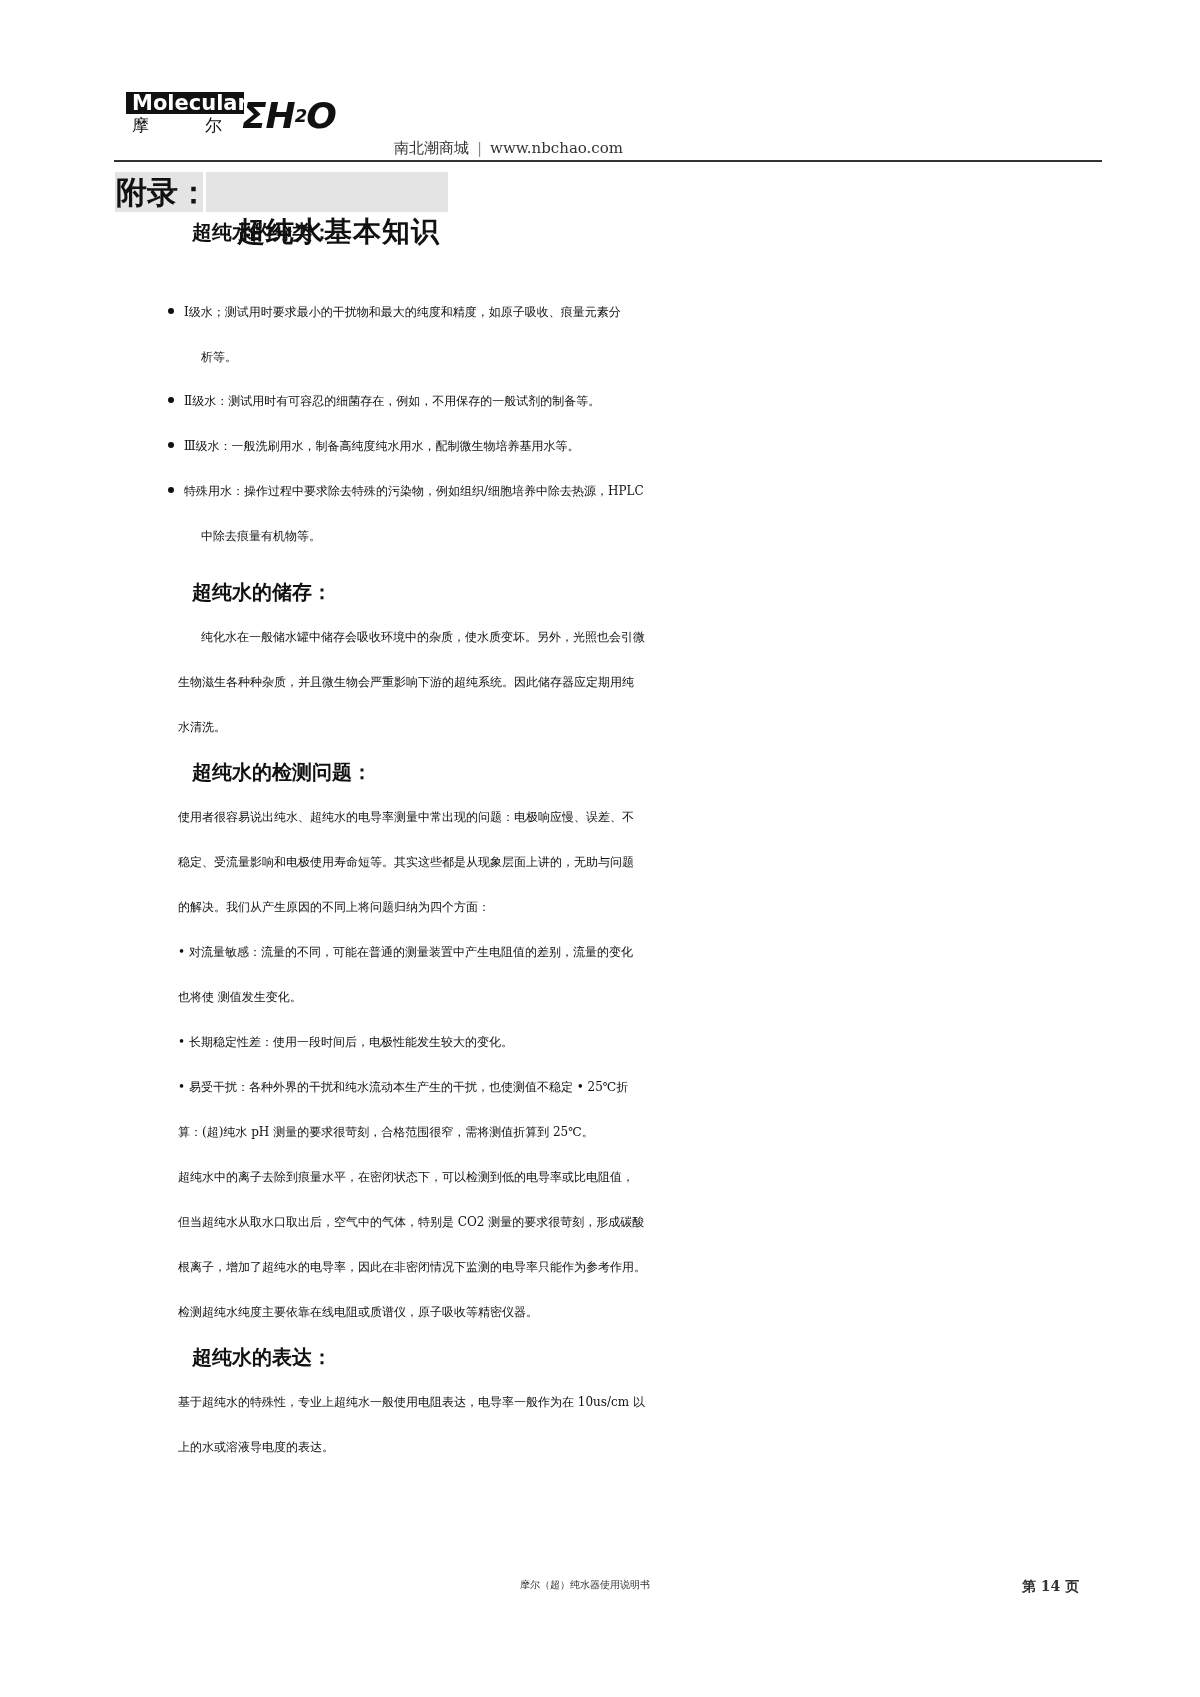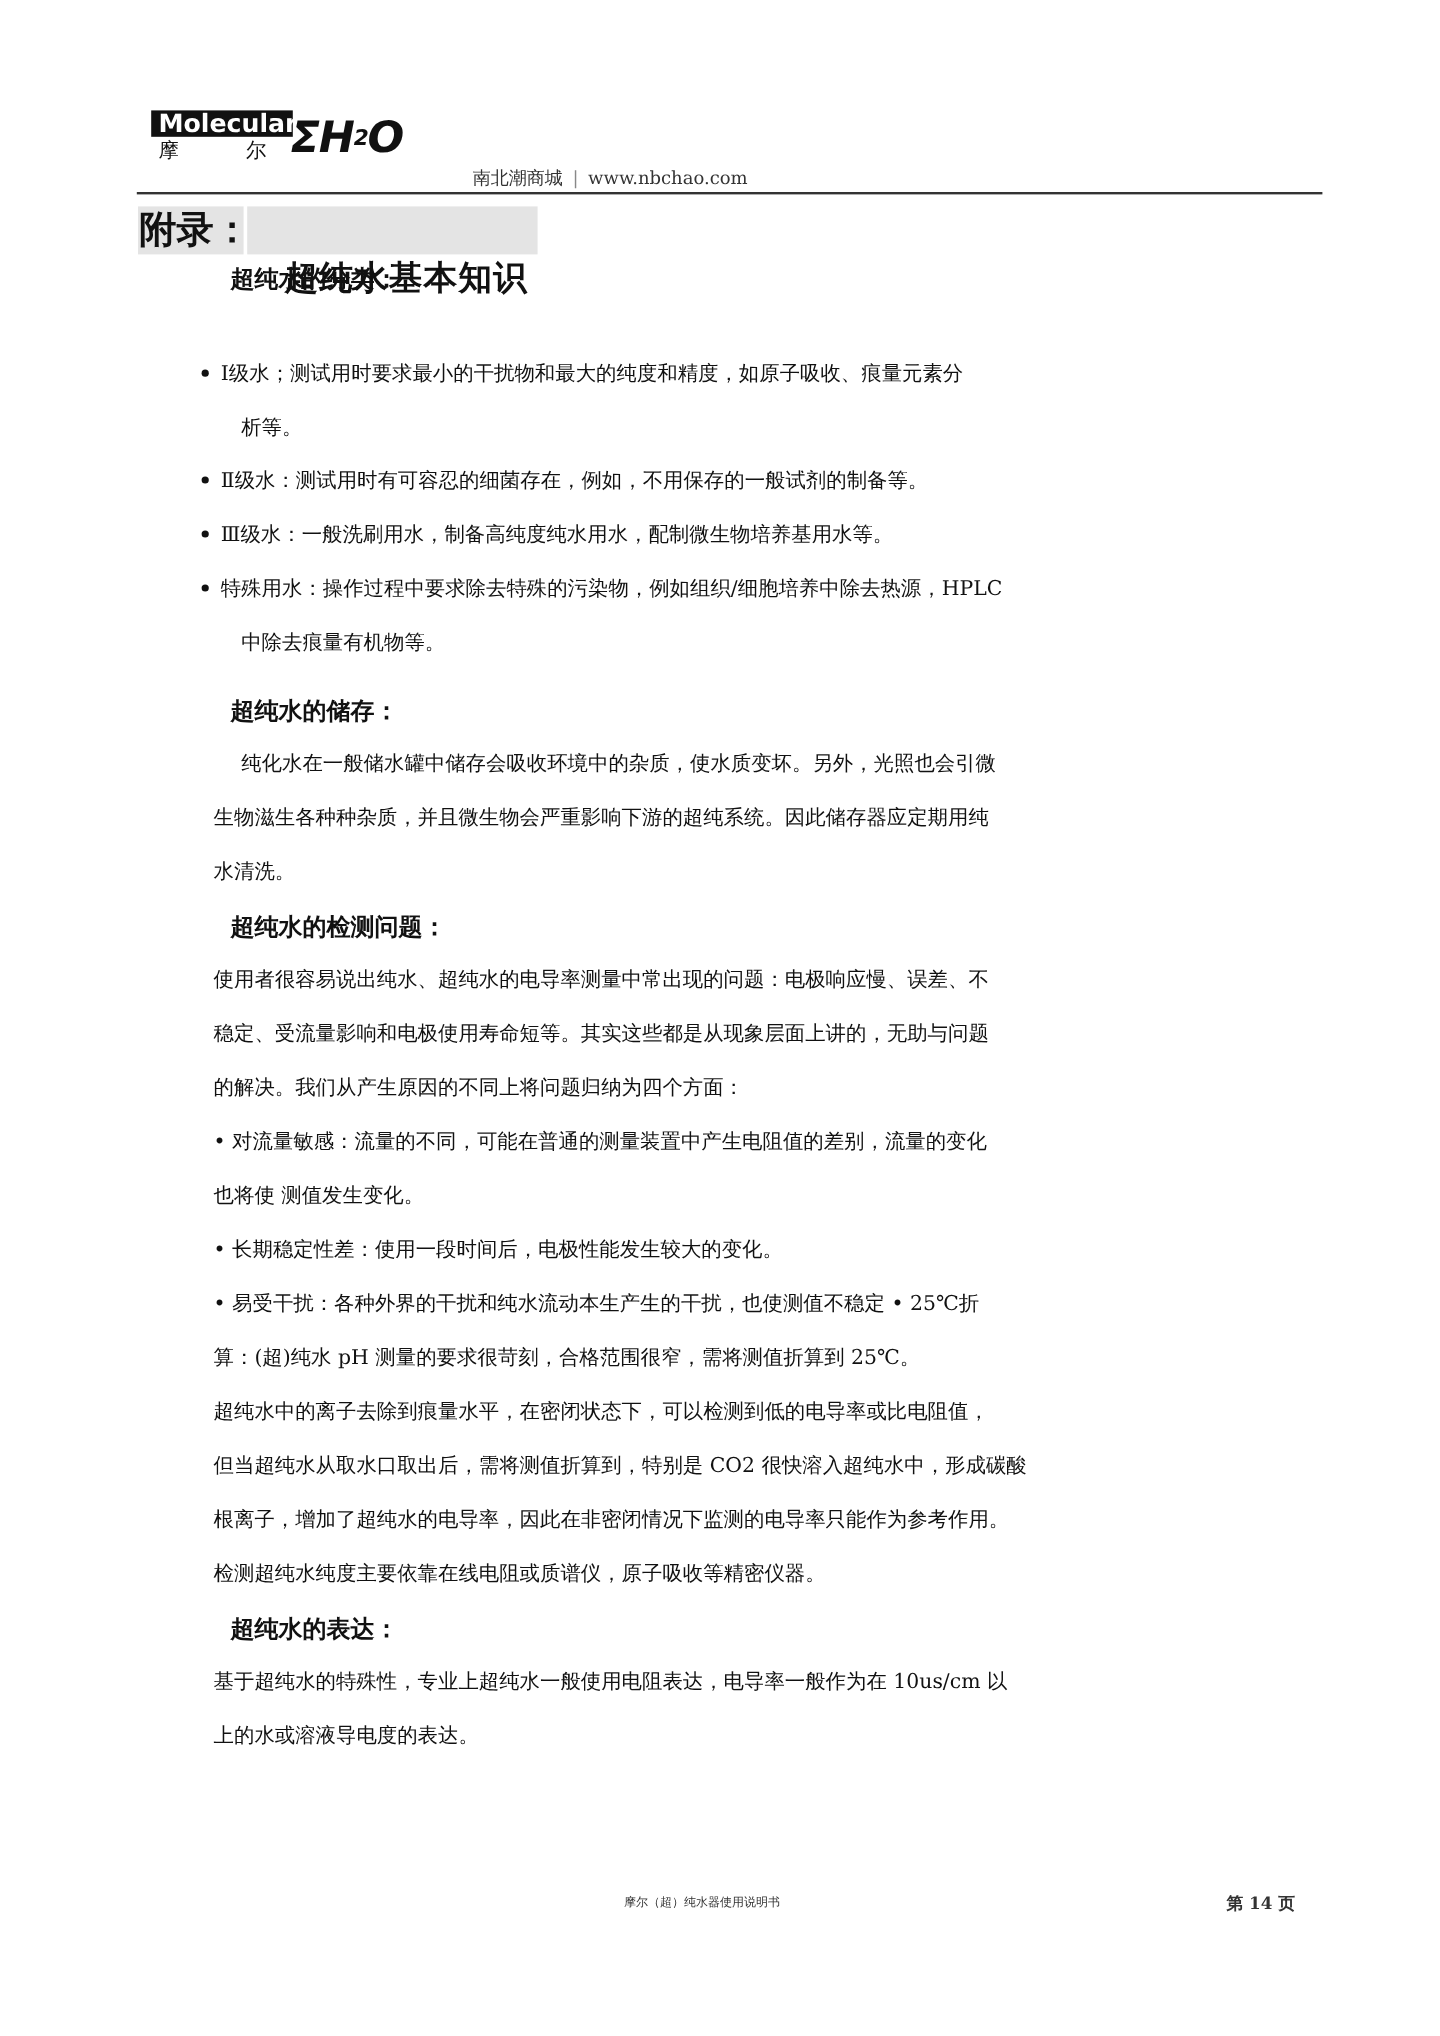--- a/index.html
+++ b/index.html
@@ -21,21 +21,21 @@
   .site-line .sep { color: #888; margin: 0 8px; }
   .header-rule { left: 114px; top: 160px; width: 988px; height: 2px; background: #333; }
 
   
   .title-bg1 { left: 115px; top: 172px; width: 88px; height: 40px; background: #e4e4e4; }
   .title-bg2 { left: 206px; top: 172px; width: 242px; height: 40px; background: #e4e4e4; }
   .title-a { left: 116px; top: 174px; font-size: 31px; font-weight: bold; line-height: 36px; }
   .title-b { left: 237px; top: 174px; font-size: 28px; font-weight: bold; line-height: 36px; letter-spacing: 1px; margin-top: 40px; }
 
   .h2 { left: 160px; font-size: 20px; font-weight: bold; line-height: 28px; margin-left: 32px; }
-  .p { left: 178px; width: 932px; font-size: 17px; line-height: 28px; white-space: nowrap; }
+  .p { left: 178px; width: 932px; font-size: 12px; line-height: 28px; white-space: nowrap; }
   .bullet-dot { display: inline-block; width: 6px; height: 6px; border-radius: 50%; background: #111;
                 vertical-align: middle; margin: 0 10px 0 2px; position: relative; top: -2px; }
 
   .footer-left { left: 520px; top: 1578px; font-size: 10px; color: #333; }
   .footer-right { left: 1022px; top: 1578px; font-size: 14px; color: #333; font-weight: bold; }
 </style>
 </head>
 <body>
 
 <div class="abs logo-box">Molecular</div>
@@ -68,21 +68,21 @@
 <div class="abs h2" style="top:758px">超纯水的检测问题：</div>
 <div class="abs p" style="top:803px">使用者很容易说出纯水、超纯水的电导率测量中常出现的问题：电极响应慢、误差、不</div>
 <div class="abs p" style="top:848px">稳定、受流量影响和电极使用寿命短等。其实这些都是从现象层面上讲的，无助与问题</div>
 <div class="abs p" style="top:893px">的解决。我们从产生原因的不同上将问题归纳为四个方面：</div>
 <div class="abs p" style="top:938px">  • 对流量敏感：流量的不同，可能在普通的测量装置中产生电阻值的差别，流量的变化</div>
 <div class="abs p" style="top:983px">也将使  测值发生变化。</div>
 <div class="abs p" style="top:1028px"> • 长期稳定性差：使用一段时间后，电极性能发生较大的变化。</div>
 <div class="abs p" style="top:1073px"> •  易受干扰：各种外界的干扰和纯水流动本生产生的干扰，也使测值不稳定 •     25℃折</div>
 <div class="abs p" style="top:1118px">算：(超)纯水 pH 测量的要求很苛刻，合格范围很窄，需将测值折算到 25℃。</div>
 <div class="abs p" style="top:1163px">超纯水中的离子去除到痕量水平，在密闭状态下，可以检测到低的电导率或比电阻值，</div>
-<div class="abs p" style="top:1208px">但当超纯水从取水口取出后，需将测值折算到，特别是 CO2 很快溶入超纯水中，形成碳酸</div>
+<div class="abs p" style="top:1208px">但当超纯水从取水口取出后，空气中的气体，特别是 CO2 测量的要求很苛刻，形成碳酸</div>
 <div class="abs p" style="top:1253px">根离子，增加了超纯水的电导率，因此在非密闭情况下监测的电导率只能作为参考作用。</div>
 <div class="abs p" style="top:1298px">检测超纯水纯度主要依靠在线电阻或质谱仪，原子吸收等精密仪器。</div>
 
 <div class="abs h2" style="top:1343px">超纯水的表达：</div>
 <div class="abs p" style="top:1388px">基于超纯水的特殊性，专业上超纯水一般使用电阻表达，电导率一般作为在 10us/cm 以</div>
 <div class="abs p" style="top:1433px">上的水或溶液导电度的表达。</div>
 
 <div class="abs footer-left">摩尔（超）纯水器使用说明书</div>
 <div class="abs footer-right">第 14 页</div>
 

